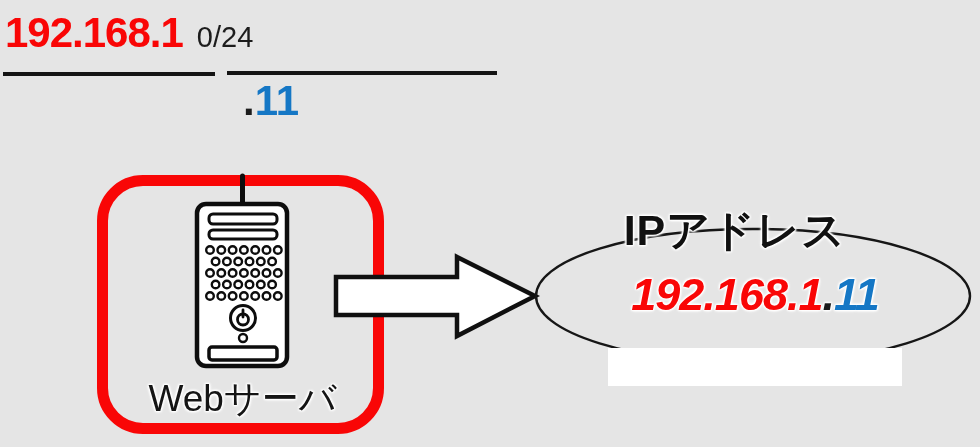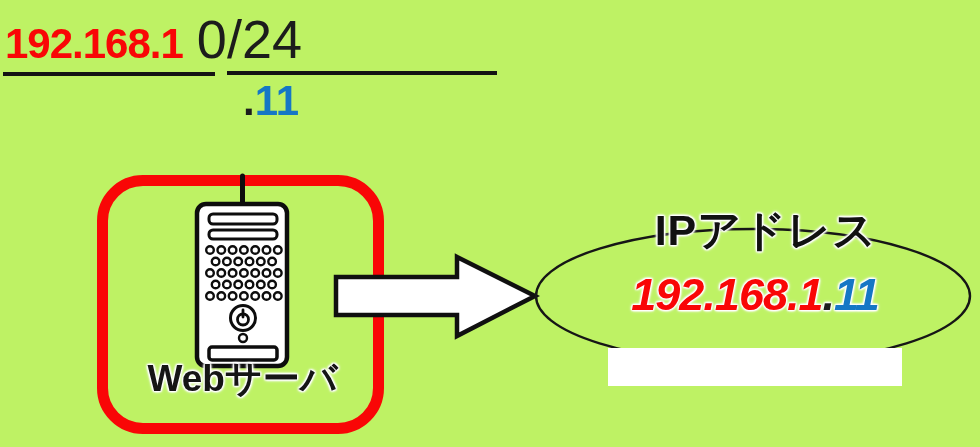--- a/index.html
+++ b/index.html
@@ -1,42 +1,42 @@
 <!DOCTYPE html>
 <html><head>
 <meta charset="utf-8">
 <style>
   html,body{margin:0;padding:0;background:#fff;}
   #canvas{
-    position:relative;width:980px;height:447px;background:#bef264;overflow:hidden;
+    position:relative;width:980px;height:447px;background:#e5e5e5;overflow:hidden;
     font-family:"Liberation Sans","DejaVu Sans",sans-serif;
   }
   .abs{position:absolute;}
   .red{color:#f90606;}
   .blue{color:#1577c5;}
   .ink{color:#1c1c1c;}
   .glow{text-shadow:0 0 2px #fff,0 0 2px #fff,1px 1px 2px #fff,-1px -1px 2px #fff,1px -1px 2px #fff,-1px 1px 2px #fff,0 0 4px #fff;}
   
   .formula-row{left:5px;top:12px;display:flex;align-items:baseline;line-height:1;white-space:nowrap;}
   .net-prefix{font-size:42px;font-weight:bold;letter-spacing:-1px;}
-  .net-suffix{font-size:54px;font-weight:400;margin-left:14px;color:#1c1c1c;}
+  .net-suffix{font-size:29px;font-weight:400;margin-left:14px;color:#1c1c1c;}
   .underline{height:4px;background:#141414;}
   #underline-a{left:3px;top:72px;width:212px;}
   #underline-b{left:227px;top:71px;width:270px;}
   .host-row{left:243px;top:80px;display:flex;align-items:baseline;line-height:1;font-size:42px;font-weight:bold;}
   
   #server-frame{
     left:97px;top:175px;width:265px;height:237px;
     border:11px solid #f90606;border-radius:46px;background:transparent;z-index:1;
   }
   #scene{left:0;top:0;width:980px;height:447px;z-index:2;}
   
   .layer3{z-index:3;line-height:1;white-space:nowrap;}
-  #server-label{left:100px;top:360px;width:285px;text-align:center;font-size:37px;font-weight:bold;color:#151515;}
-  #ip-title{left:599px;top:209px;width:334px;text-align:center;font-size:43px;font-weight:bold;color:#111;letter-spacing:1px;}
+  #server-label{left:100px;top:380px;width:285px;text-align:center;font-size:37px;font-weight:normal;color:#151515;}
+  #ip-title{left:568px;top:209px;width:334px;text-align:center;font-size:43px;font-weight:bold;color:#111;letter-spacing:1px;}
   #ip-address{left:563px;top:272px;width:384px;text-align:center;font-size:45px;font-weight:bold;letter-spacing:-1px;font-style:italic;}
 </style>
 </head>
 <body>
 
 <div id="canvas">
 
   <div class="abs formula-row">
     <span class="net-prefix red">192.168.1</span>
     <span class="net-suffix">0/24</span>

